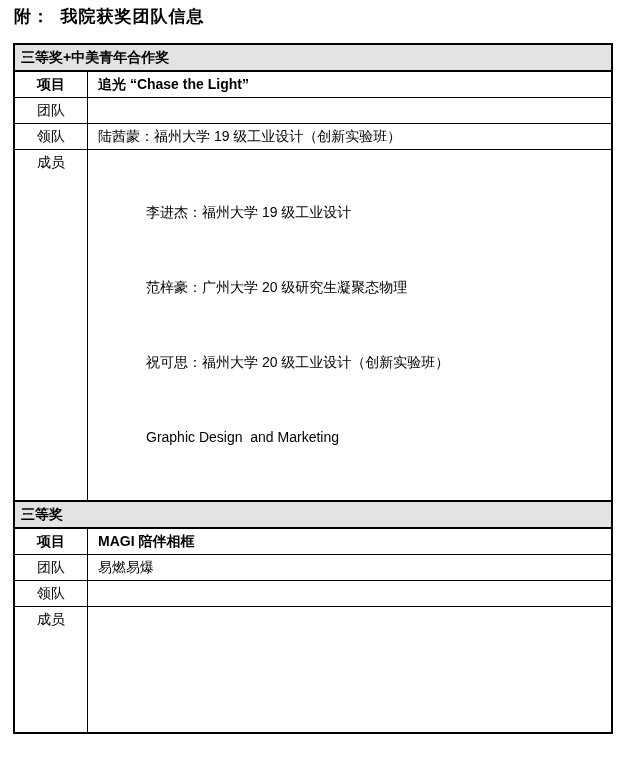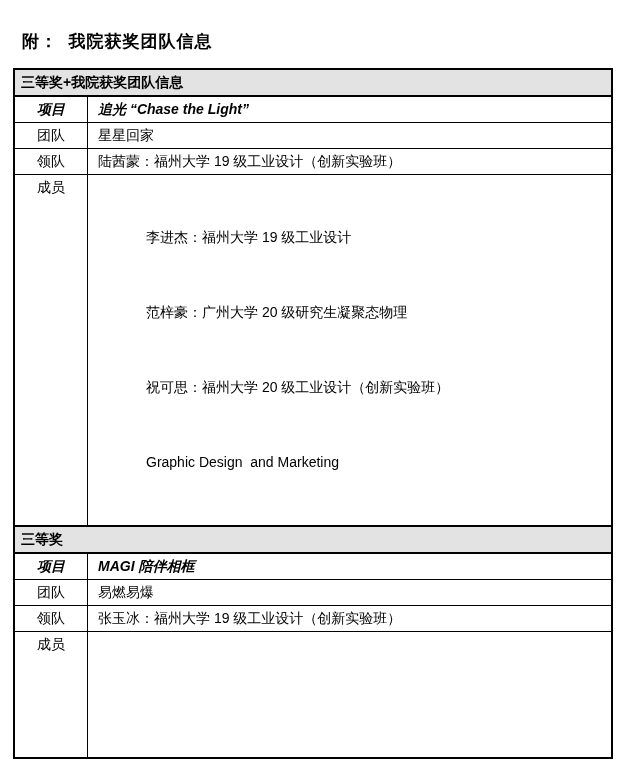--- a/index.html
+++ b/index.html
@@ -13,22 +13,22 @@
     height: 760px;
     box-sizing: border-box;
     font-family: "Liberation Sans", "DejaVu Sans", sans-serif;
     color: #000;
     overflow: hidden;
   }
   .doc-title {
     font-family: "Liberation Serif", "DejaVu Serif", serif;
     font-size: 17px;
     font-weight: bold;
-    margin: 8px;
-    padding: 22px 0 0 14px;
+    margin: 0;
+    padding: 5px 0 0 14px;
     white-space: pre-wrap;
     letter-spacing: 1px;
   }
   .award-table {
     margin: 15px 0 0 13px;
     width: 600px;
     box-sizing: border-box;
     border: 2px solid #000;
     font-size: 14px;
   }
@@ -49,21 +49,21 @@
     font-weight: bold;
     line-height: 25px;
     padding-left: 6px;
     white-space: pre;
   }
   .cell { line-height: 25px; }
   .label {
     border-right: 1px solid #000;
     text-align: center;
   }
-  .bold { font-weight: bold; font-style: italic; }
+  .bold { font-weight: bold; }
   .content {
     padding-left: 10px;
     padding-right: 3px;
     white-space: pre-wrap;
   }
   .member-line {
     line-height: 25px;
     white-space: pre-wrap;
     margin-left: 48px;
   }
@@ -76,29 +76,28 @@
 </head>
 <body>
 
 <div class="page">
 
   <h1 class="doc-title">附：  我院获奖团队信息</h1>
 
   <div class="award-table">
 
     <div class="row hdr">
-      <div class="hdr-text">三等奖+我院获奖团队信息</div>
+      <div class="hdr-text">三等奖+中美青年合作奖</div>
     </div>
     <div class="row thick-top">
       <div class="cell label bold">项目</div>
       <div class="cell content bold">追光 “Chase the Light”</div>
     </div>
     <div class="row">
       <div class="cell label">团队</div>
-      <div class="cell content">星星回家</div>
     </div>
     <div class="row">
       <div class="cell label">领队</div>
       <div class="cell content">陆茜蒙：福州大学 19 级工业设计（创新实验班）</div>
     </div>
     <div class="row">
       <div class="cell label">成员</div>
       <div class="cell content">
         <div class="member-line">李进杰：福州大学 19 级工业设计</div>
         <div class="member-line">范梓豪：广州大学 20 级研究生凝聚态物理</div>
@@ -113,21 +112,20 @@
     <div class="row thick-top">
       <div class="cell label bold">项目</div>
       <div class="cell content bold">MAGI 陪伴相框</div>
     </div>
     <div class="row">
       <div class="cell label">团队</div>
       <div class="cell content">易燃易爆</div>
     </div>
     <div class="row">
       <div class="cell label">领队</div>
-      <div class="cell content">张玉冰：福州大学 19 级工业设计（创新实验班）</div>
     </div>
     <div class="row">
       <div class="cell label">成员</div>
       <div class="cell content">
         
         
         
       </div>
     </div>
 

